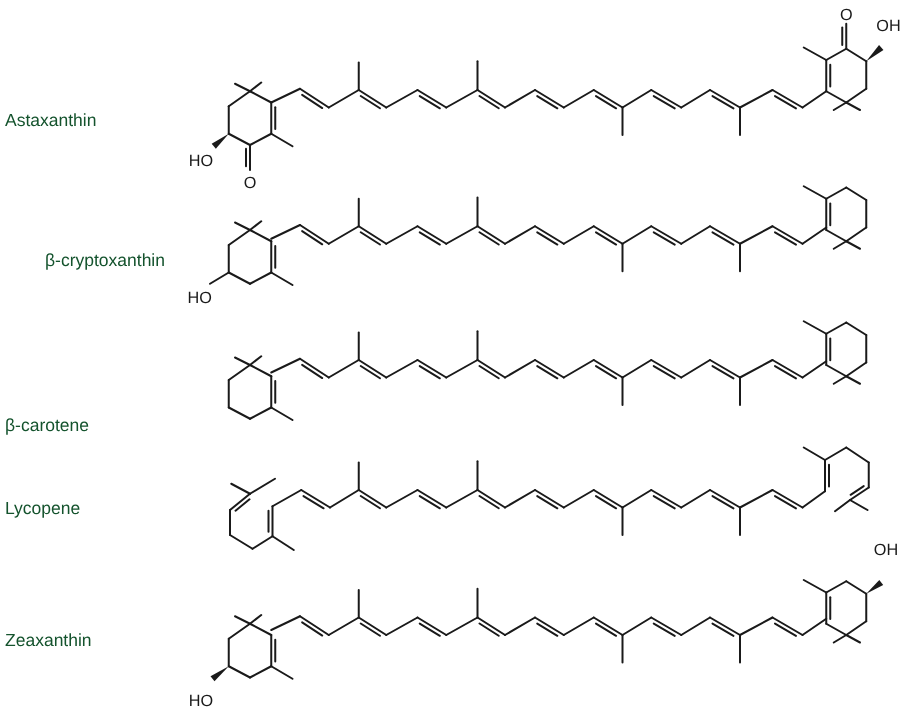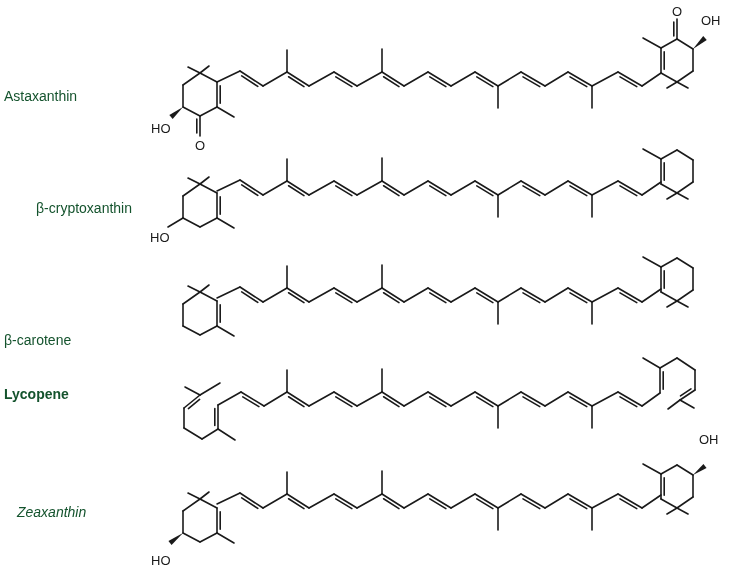--- a/index.html
+++ b/index.html
@@ -280,22 +280,22 @@
     <line x1="695" y1="370" x2="695" y2="390" class="bond"></line>
     <line x1="695" y1="390" x2="680" y2="400" class="bond"></line>
     <line x1="690.9749593720793" y1="388.8374390581189" x2="680.4749593720793" y2="395.8374390581189" class="bond"></line>
     <line x1="680" y1="400" x2="668" y2="409" class="bond"></line>
     <line x1="680" y1="400" x2="694" y2="408" class="bond"></line>
   </svg>
 
 <div class="label" style="left:4px;top:88px;">Astaxanthin</div>
 <div class="label" style="left:4px;top:200px;margin-left:32px;">β-cryptoxanthin</div>
 <div class="label" style="left:4px;top:295px;margin-top:37px;">β-carotene</div>
-<div class="label" style="left:4px;top:386px;font-weight:bold;">Lycopene</div>
-<div class="label" style="left:17px;top:504px;font-style:italic;">Zeaxanthin</div>
+<div class="label" style="left:4px;top:398px;">Lycopene</div>
+<div class="label" style="left:4px;top:504px;">Zeaxanthin</div>
 
 <div class="atom" style="left:151px;top:122px;">HO</div>
 <div class="atom" style="left:195px;top:139px;">O</div>
 <div class="atom" style="left:672px;top:5px;">O</div>
 <div class="atom" style="left:701px;top:14px;">OH</div>
 <div class="atom" style="left:150px;top:231px;">HO</div>
 <div class="atom" style="left:151px;top:554px;">HO</div>
 <div class="atom" style="left:699px;top:433px;">OH</div>
 
 </body></html>

